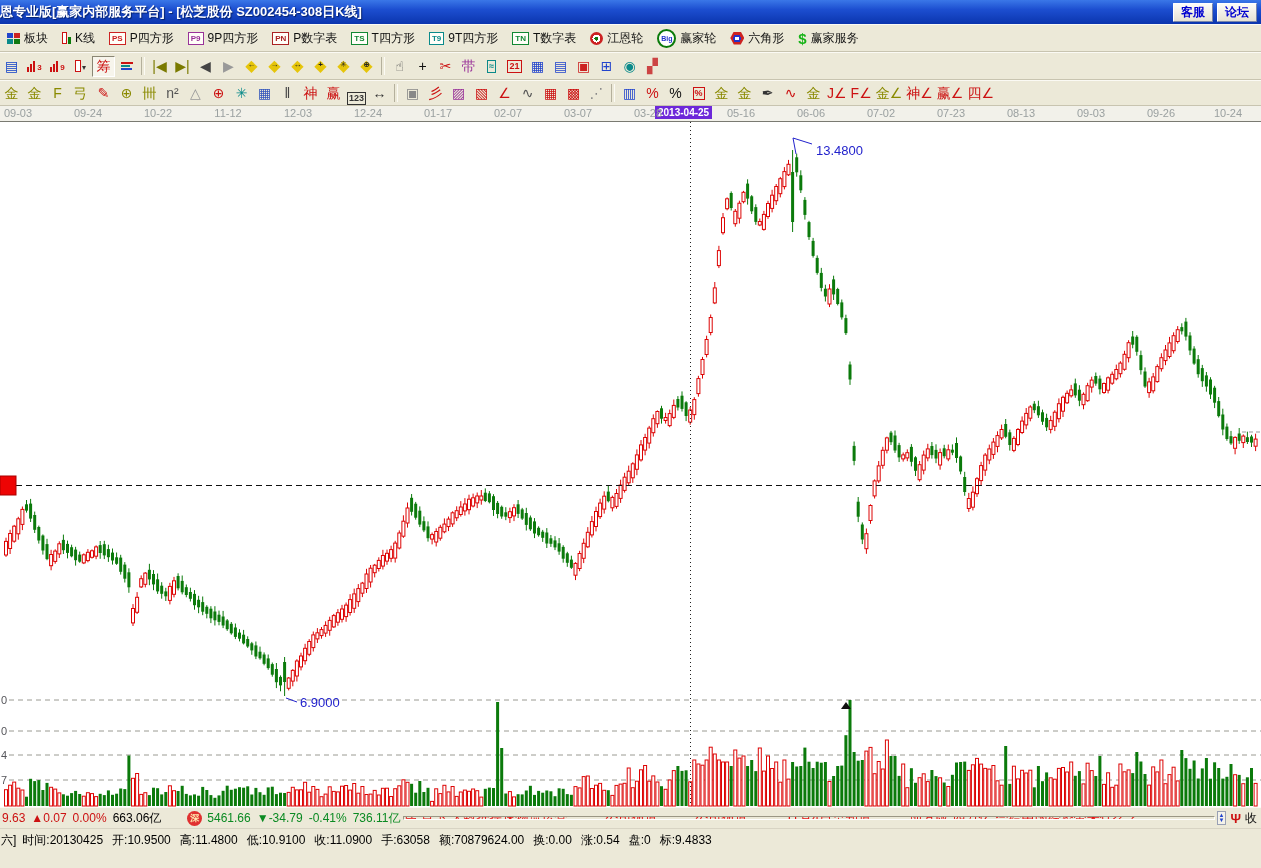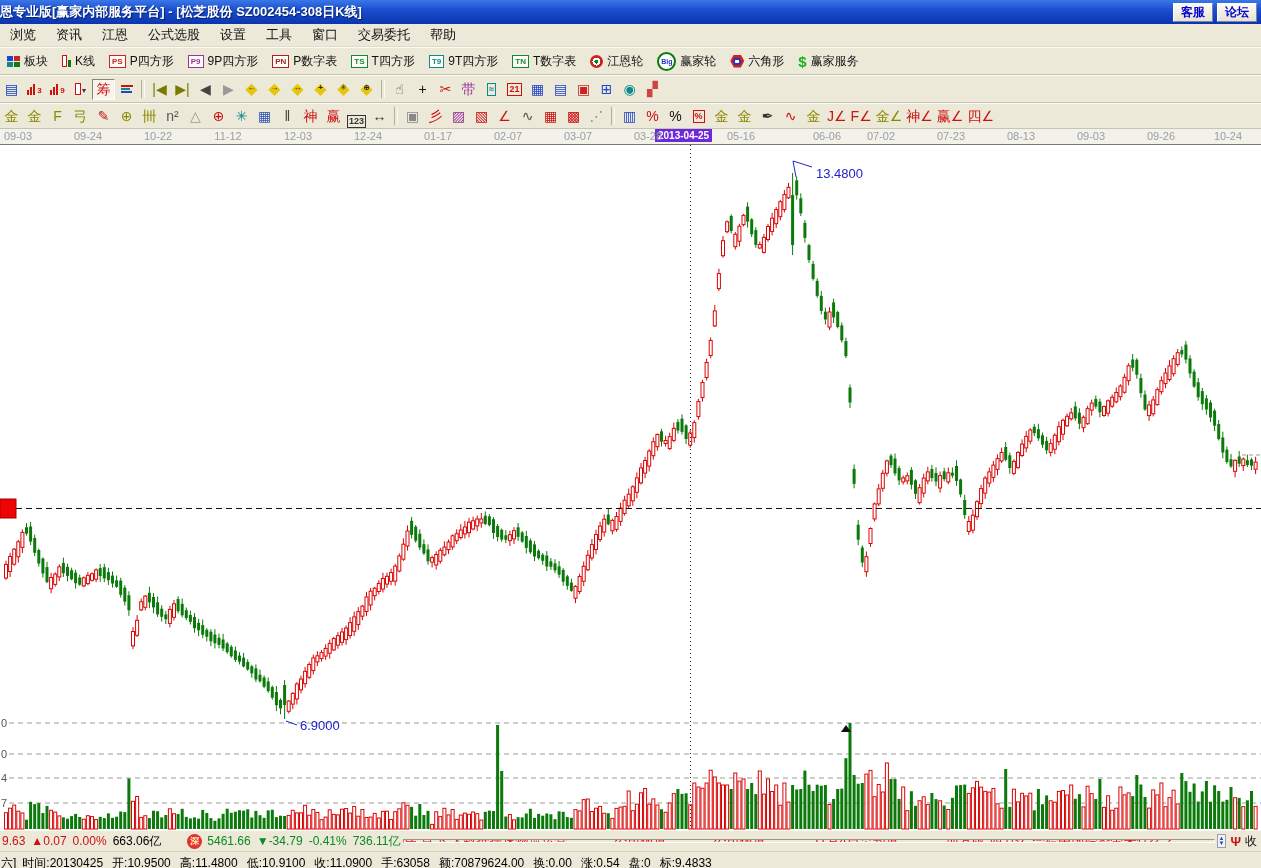--- a/index.html
+++ b/index.html
@@ -51,51 +51,40 @@
   .tick-active{position:absolute;top:0;background:#6d28d9;color:#fff;font-size:10px;font-weight:bold;padding:1px 3px;white-space:nowrap;}
   
   .chart{position:relative;height:685px;background:#ffffff;}
   .chart svg{position:absolute;left:0;top:0;}
   
   .status1{height:20px;background:#ece9d8;border-top:1px solid #fbfaf4;display:flex;align-items:center;font-size:12px;white-space:nowrap;overflow:hidden;}
   .red{color:#cc1111;}
   .dred{color:#000000;}
   .grn{color:#0a8a22;}
   .sz-badge{width:15px;height:15px;border-radius:50%;background:#e03030;color:#ffe9b0;font-size:9px;font-weight:bold;display:inline-flex;align-items:center;justify-content:center;margin:0 5px 0 26px;flex:none;}
-  .ticker{flex:1;align-self:stretch;margin:8px 2px;border:1px solid #9a9684;border-bottom-color:#fff;border-right-color:#fff;overflow:hidden;display:flex;align-items:center;color:#e61010;font-size:13px;background:#ece9d8;justify-content:space-between;}
+  .ticker{flex:1;align-self:stretch;margin:8px 2px;border:1px solid #9a9684;border-bottom-color:#fff;border-right-color:#fff;overflow:hidden;display:flex;align-items:center;color:#e61010;font-size:13px;background:#ece9d8;}
   .tickseg{margin-right:38px;flex:none;}
   .spin{display:inline-flex;flex-direction:column;font-size:6px;color:#2244cc;border:1px solid #99a0b4;background:#f4f2ea;line-height:5px;padding:1px;flex:none;cursor:pointer;}
   .antenna{color:#cc1111;font-weight:bold;font-size:13px;margin:0 4px;flex:none;}
   .collapse{color:#111;margin:0 4px 0 0;flex:none;font-size:12px;}
   .status2{height:23px;background:#ece9d8;border-top:1px solid #d8d4c4;display:flex;align-items:center;font-size:12px;color:#000;overflow:hidden;white-space:nowrap;}
   .fld{margin-right:9px;flex:none;}
   .prefix{margin:0 6px 0 1px;}
 </style>
 </head>
 <body>
 
 <div id="app">
 
   <div class="titlebar">
     <div class="title-clip">江恩专业版[赢家内部服务平台] - [松芝股份  SZ002454-308日K线]</div>
     <button class="tbarbtn">客服</button>
     <button class="tbarbtn">论坛</button>
   </div>
 
-  <div class="menubar">
-      <span class="menu-item">浏览</span>
-      <span class="menu-item">资讯</span>
-      <span class="menu-item">江恩</span>
-      <span class="menu-item">公式选股</span>
-      <span class="menu-item">设置</span>
-      <span class="menu-item">工具</span>
-      <span class="menu-item">窗口</span>
-      <span class="menu-item">交易委托</span>
-      <span class="menu-item">帮助</span>
-    </div>
 
   <div class="toolbar tb1">
       <button class="tb1-item">
         <span class="g4">
           <i style="background: rgb(34, 68, 204);"></i>
           <i style="background: rgb(204, 34, 34);"></i>
           <i style="background: rgb(10, 138, 138);"></i>
           <i style="background: rgb(17, 122, 17);"></i>
         </span>
         <span>板块</span>
@@ -389,21 +378,21 @@
       <div class="tick" style="left: 88px;">09-24</div>
       <div class="tick" style="left: 158px;">10-22</div>
       <div class="tick" style="left: 228px;">11-12</div>
       <div class="tick" style="left: 298px;">12-03</div>
       <div class="tick" style="left: 368px;">12-24</div>
       <div class="tick" style="left: 438px;">01-17</div>
       <div class="tick" style="left: 508px;">02-07</div>
       <div class="tick" style="left: 578px;">03-07</div>
       <div class="tick" style="left: 648px;">03-28</div>
       <div class="tick" style="left: 741px;">05-16</div>
-      <div class="tick" style="left: 811px; margin-left: 16px;">06-06</div>
+      <div class="tick" style="left: 811px;">06-06</div>
       <div class="tick" style="left: 881px;">07-02</div>
       <div class="tick" style="left: 951px;">07-23</div>
       <div class="tick" style="left: 1021px;">08-13</div>
       <div class="tick" style="left: 1091px;">09-03</div>
       <div class="tick" style="left: 1161px;">09-26</div>
       <div class="tick" style="left: 1228px;">10-24</div>
     </div>
 
   <div class="chart">
     <svg width="1261" height="685">

